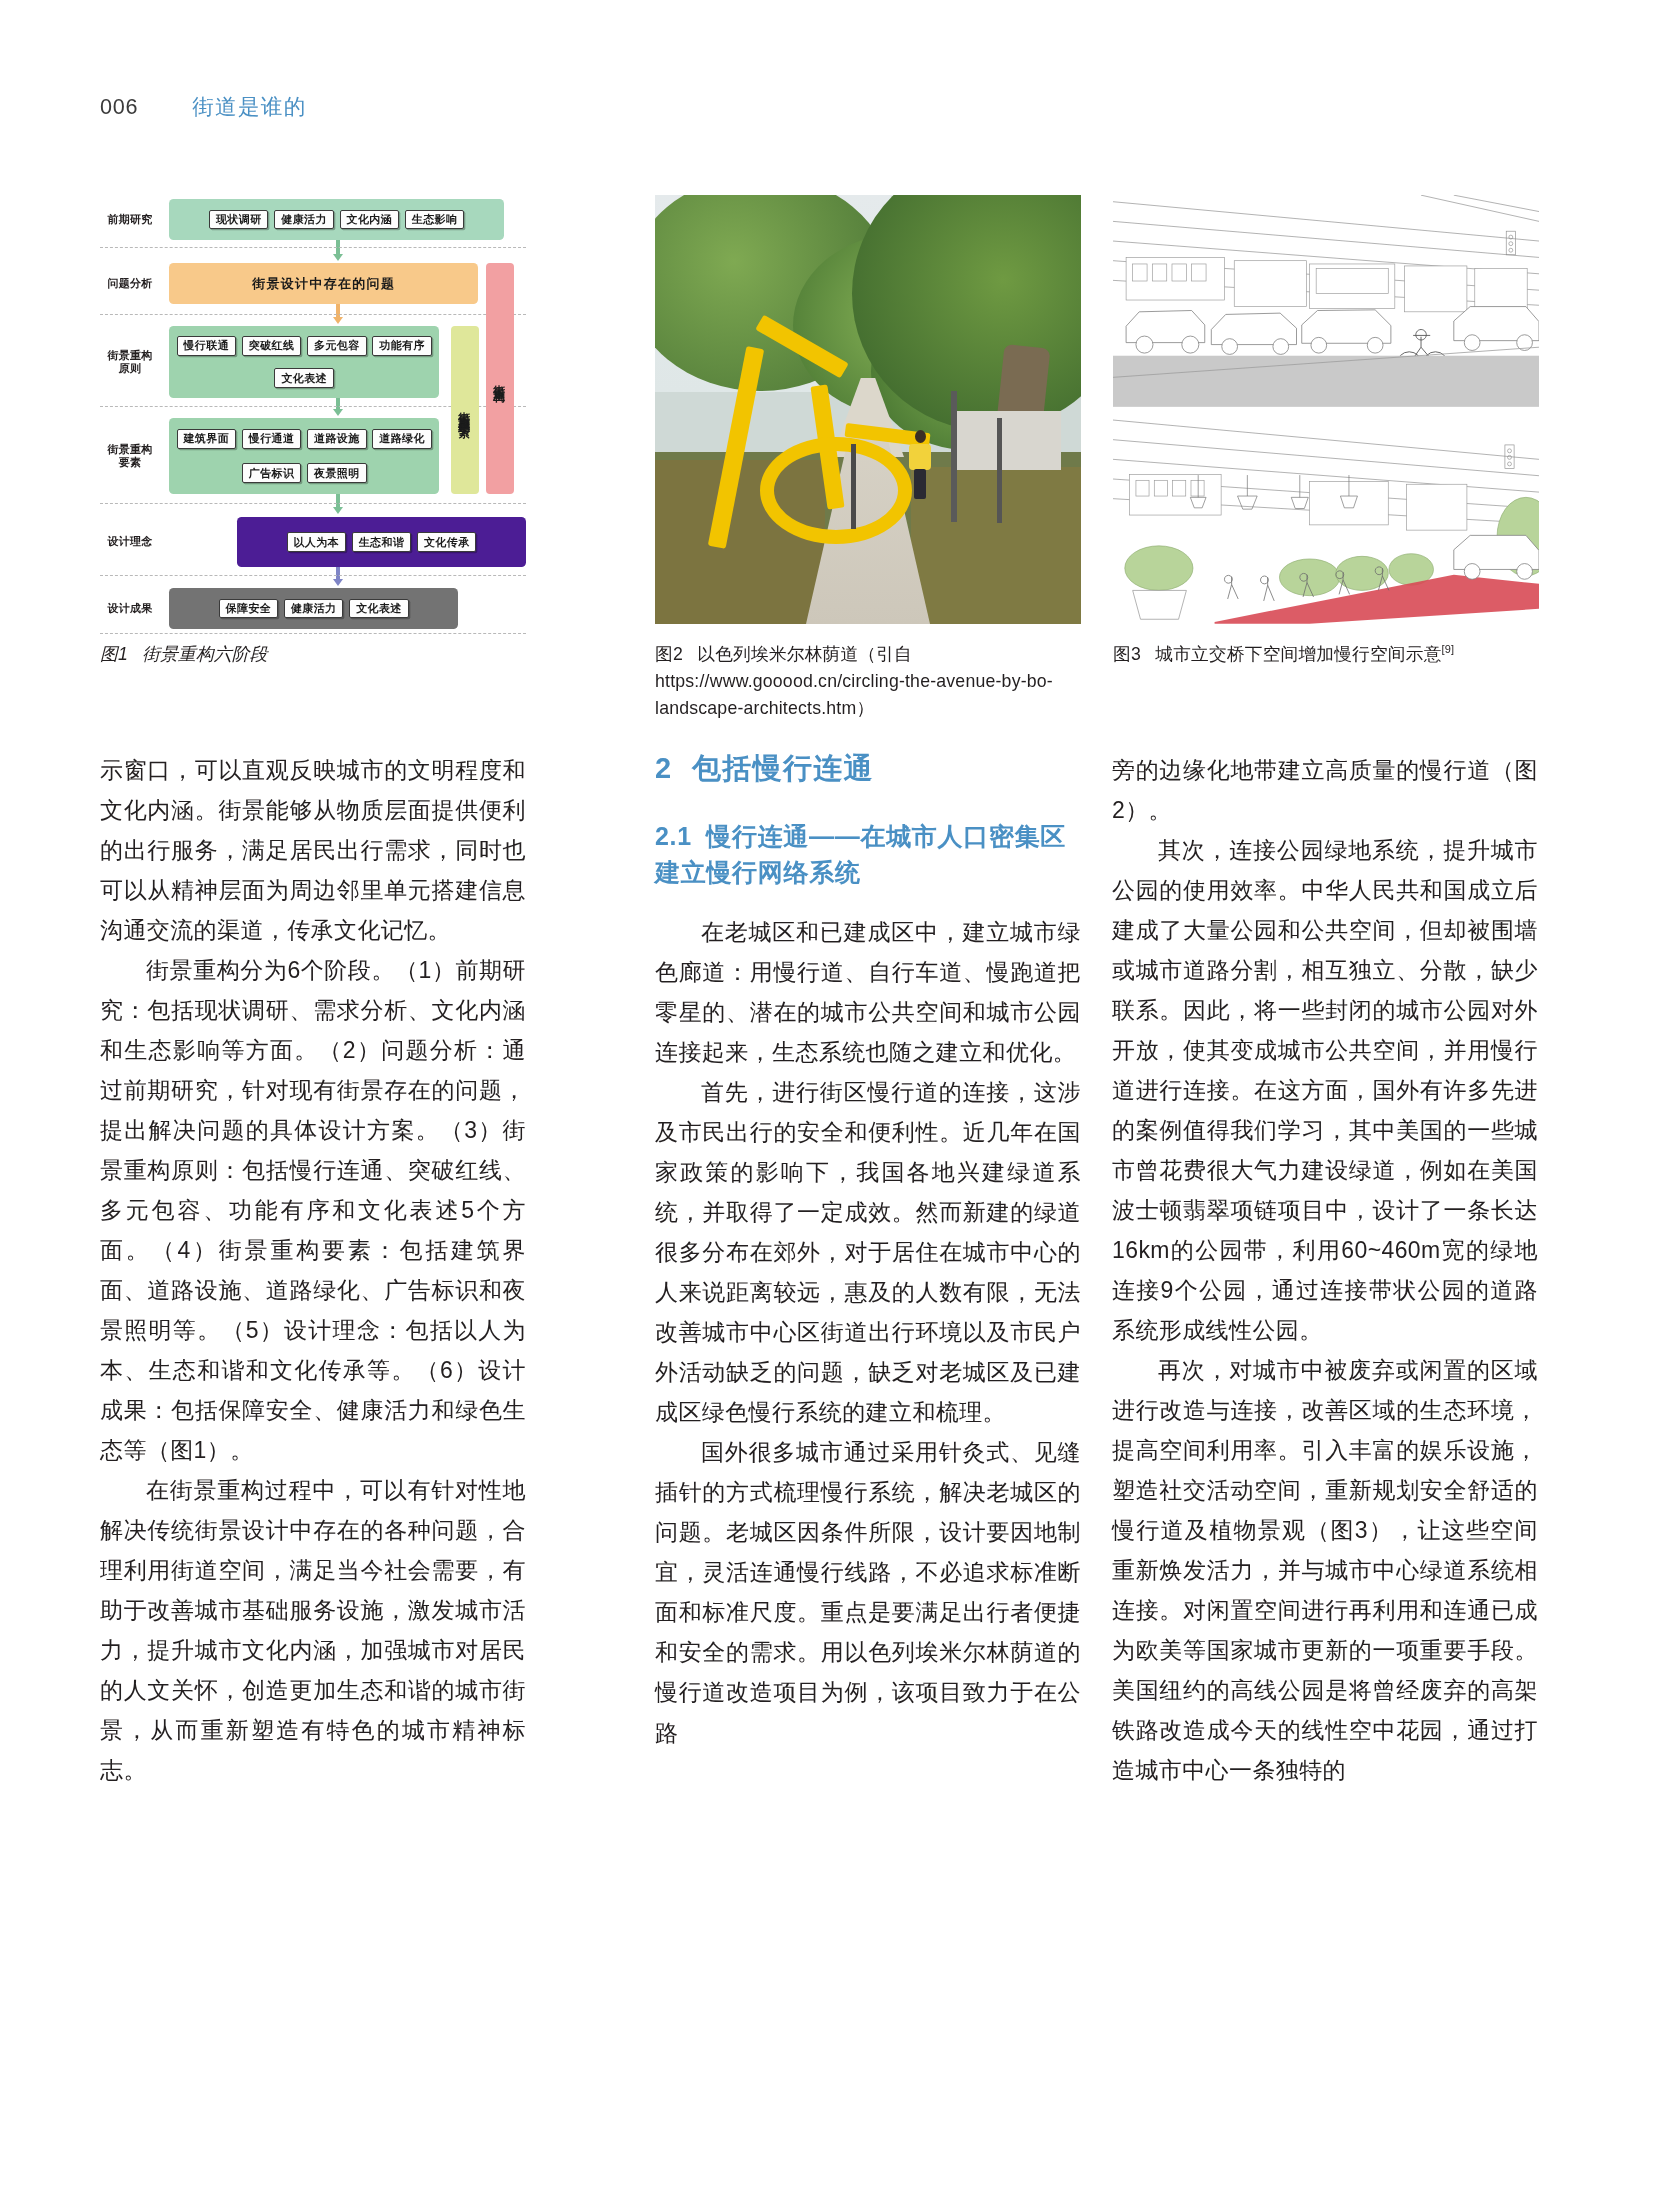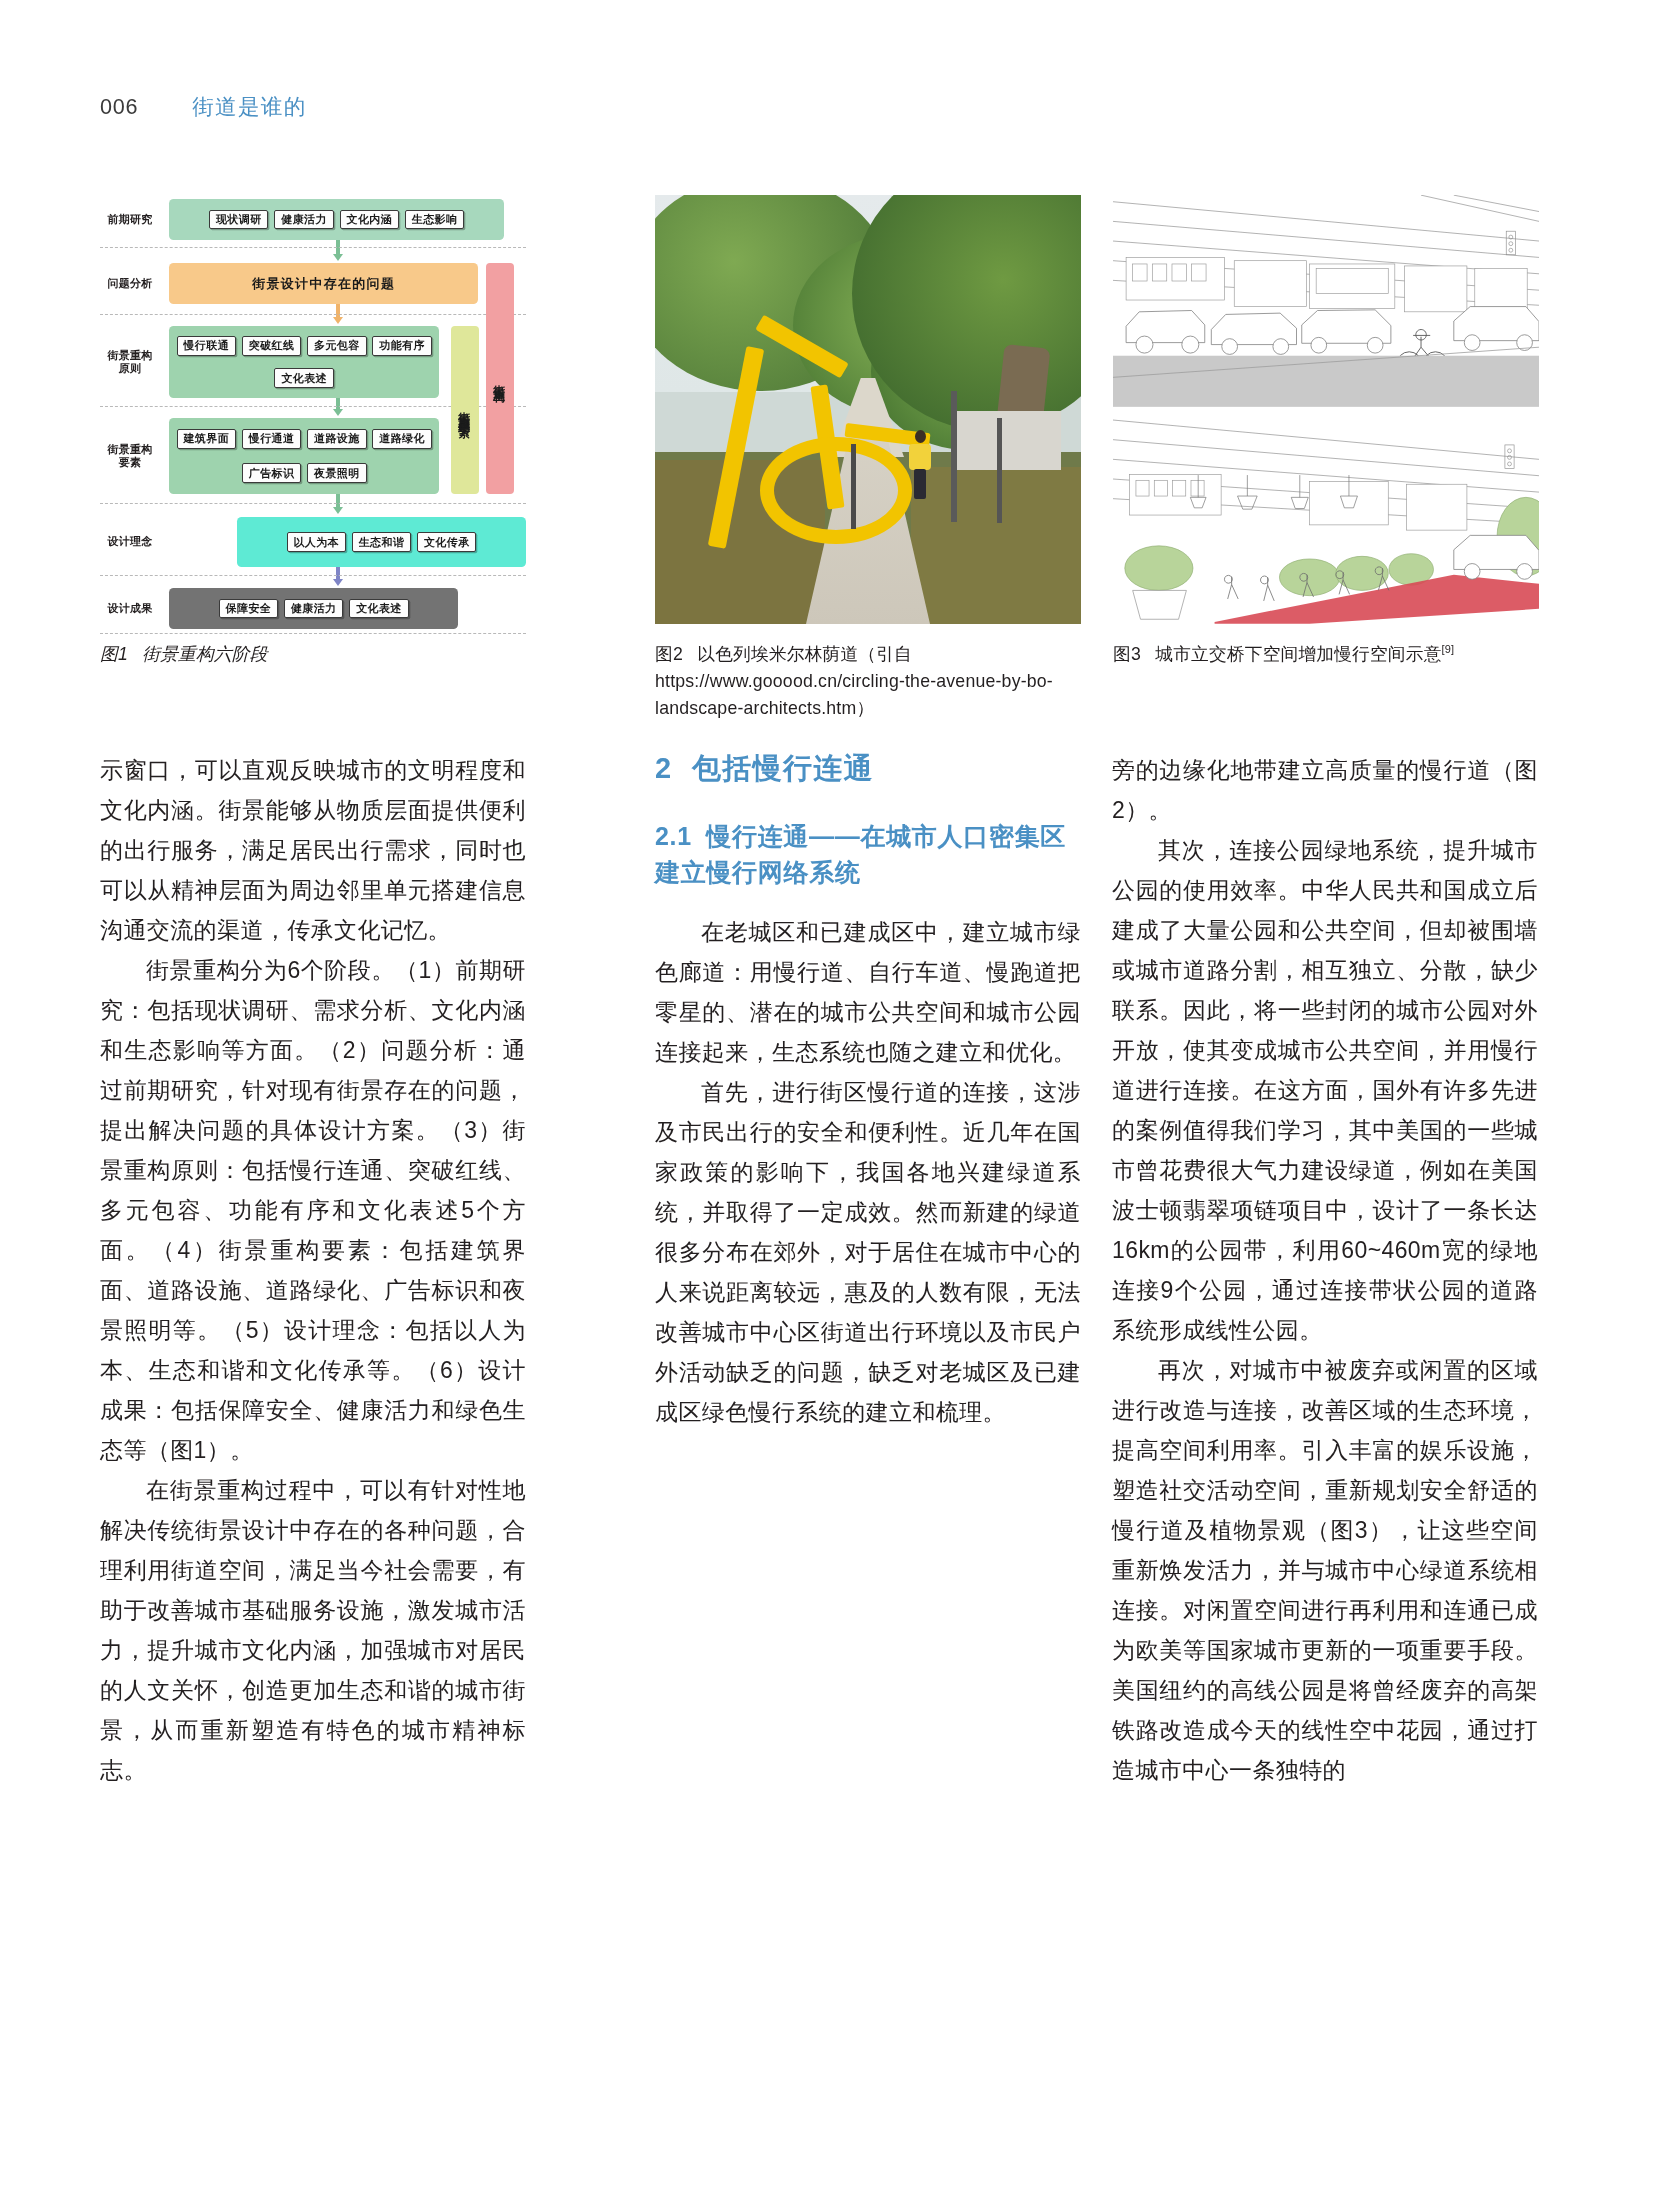--- a/index.html
+++ b/index.html
@@ -43,21 +43,21 @@
   }
   .chip{
     background:#fdfdfd;border:1.4px solid #3a3a3a;border-radius:2px;
     font-size:11px;font-weight:700;color:#1b1b1b;letter-spacing:0.4px;
     padding:3.3px 5.9px;white-space:nowrap;line-height:1;
     box-shadow:1.3px 1.3px 0 rgba(0,0,0,.28);
   }
   .band-green{background:#a7d8bd;}
   .band-green2{background:#9ed3ae;}
   .band-orange{background:#f8c98a;}
-  .band-purple{background:#5eead4;}
+  .band-purple{background:#4c1d95;}
   .band-blue{background:#737373;}
   .bigtext{font-size:13px;font-weight:700;letter-spacing:1.3px;color:#1b1b1b;}
 
   .dashline{position:absolute;left:0;width:426px;border-top:1px dashed #b9b9b9;}
   .arrow{position:absolute;width:3.9px;background:#7bbf95;}
   .arrow.or{background:#f0b36a;}
   .arrow.pu{background:#7f85c6;}
   .arrowhead{position:absolute;width:0;height:0;border-left:5.2px solid transparent;border-right:5.2px solid transparent;border-top:7.2px solid #7bbf95;}
   .arrowhead.or{border-top-color:#f0b36a;}
   .arrowhead.pu{border-top-color:#7f85c6;}
@@ -373,20 +373,21 @@
 
   <div class="col c2">
     <h2 class="h2">
       <span class="num">2</span><span>包括慢行连通</span>
     </h2>
     <h3 class="h3">
       <span class="num">2.1</span><span>慢行连通——在城市人口密集区建立慢行网络系统</span>
     </h3>
     <p class="body indent">在老城区和已建成区中，建立城市绿色廊道：用慢行道、自行车道、慢跑道把零星的、潜在的城市公共空间和城市公园连接起来，生态系统也随之建立和优化。</p>
     <p class="body indent">首先，进行街区慢行道的连接，这涉及市民出行的安全和便利性。近几年在国家政策的影响下，我国各地兴建绿道系统，并取得了一定成效。然而新建的绿道很多分布在郊外，对于居住在城市中心的人来说距离较远，惠及的人数有限，无法改善城市中心区街道出行环境以及市民户外活动缺乏的问题，缺乏对老城区及已建成区绿色慢行系统的建立和梳理。</p>
+    <p class="body indent">国外很多城市通过采用针灸式、见缝插针的方式梳理慢行系统，解决老城区的问题。老城区因条件所限，设计要因地制宜，灵活连通慢行线路，不必追求标准断面和标准尺度。重点是要满足出行者便捷和安全的需求。用以色列埃米尔林荫道的慢行道改造项目为例，该项目致力于在公路</p>
   </div>
 
   <div class="col c3">
     <p class="body">旁的边缘化地带建立高质量的慢行道（图2）。</p>
     <p class="body indent">其次，连接公园绿地系统，提升城市公园的使用效率。中华人民共和国成立后建成了大量公园和公共空间，但却被围墙或城市道路分割，相互独立、分散，缺少联系。因此，将一些封闭的城市公园对外开放，使其变成城市公共空间，并用慢行道进行连接。在这方面，国外有许多先进的案例值得我们学习，其中美国的一些城市曾花费很大气力建设绿道，例如在美国波士顿翡翠项链项目中，设计了一条长达16km的公园带，利用60~460m宽的绿地连接9个公园，通过连接带状公园的道路系统形成线性公园。</p>
     <p class="body indent">再次，对城市中被废弃或闲置的区域进行改造与连接，改善区域的生态环境，提高空间利用率。引入丰富的娱乐设施，塑造社交活动空间，重新规划安全舒适的慢行道及植物景观（图3），让这些空间重新焕发活力，并与城市中心绿道系统相连接。对闲置空间进行再利用和连通已成为欧美等国家城市更新的一项重要手段。美国纽约的高线公园是将曾经废弃的高架铁路改造成今天的线性空中花园，通过打造城市中心一条独特的</p>
   </div>
 
 </div>
 

